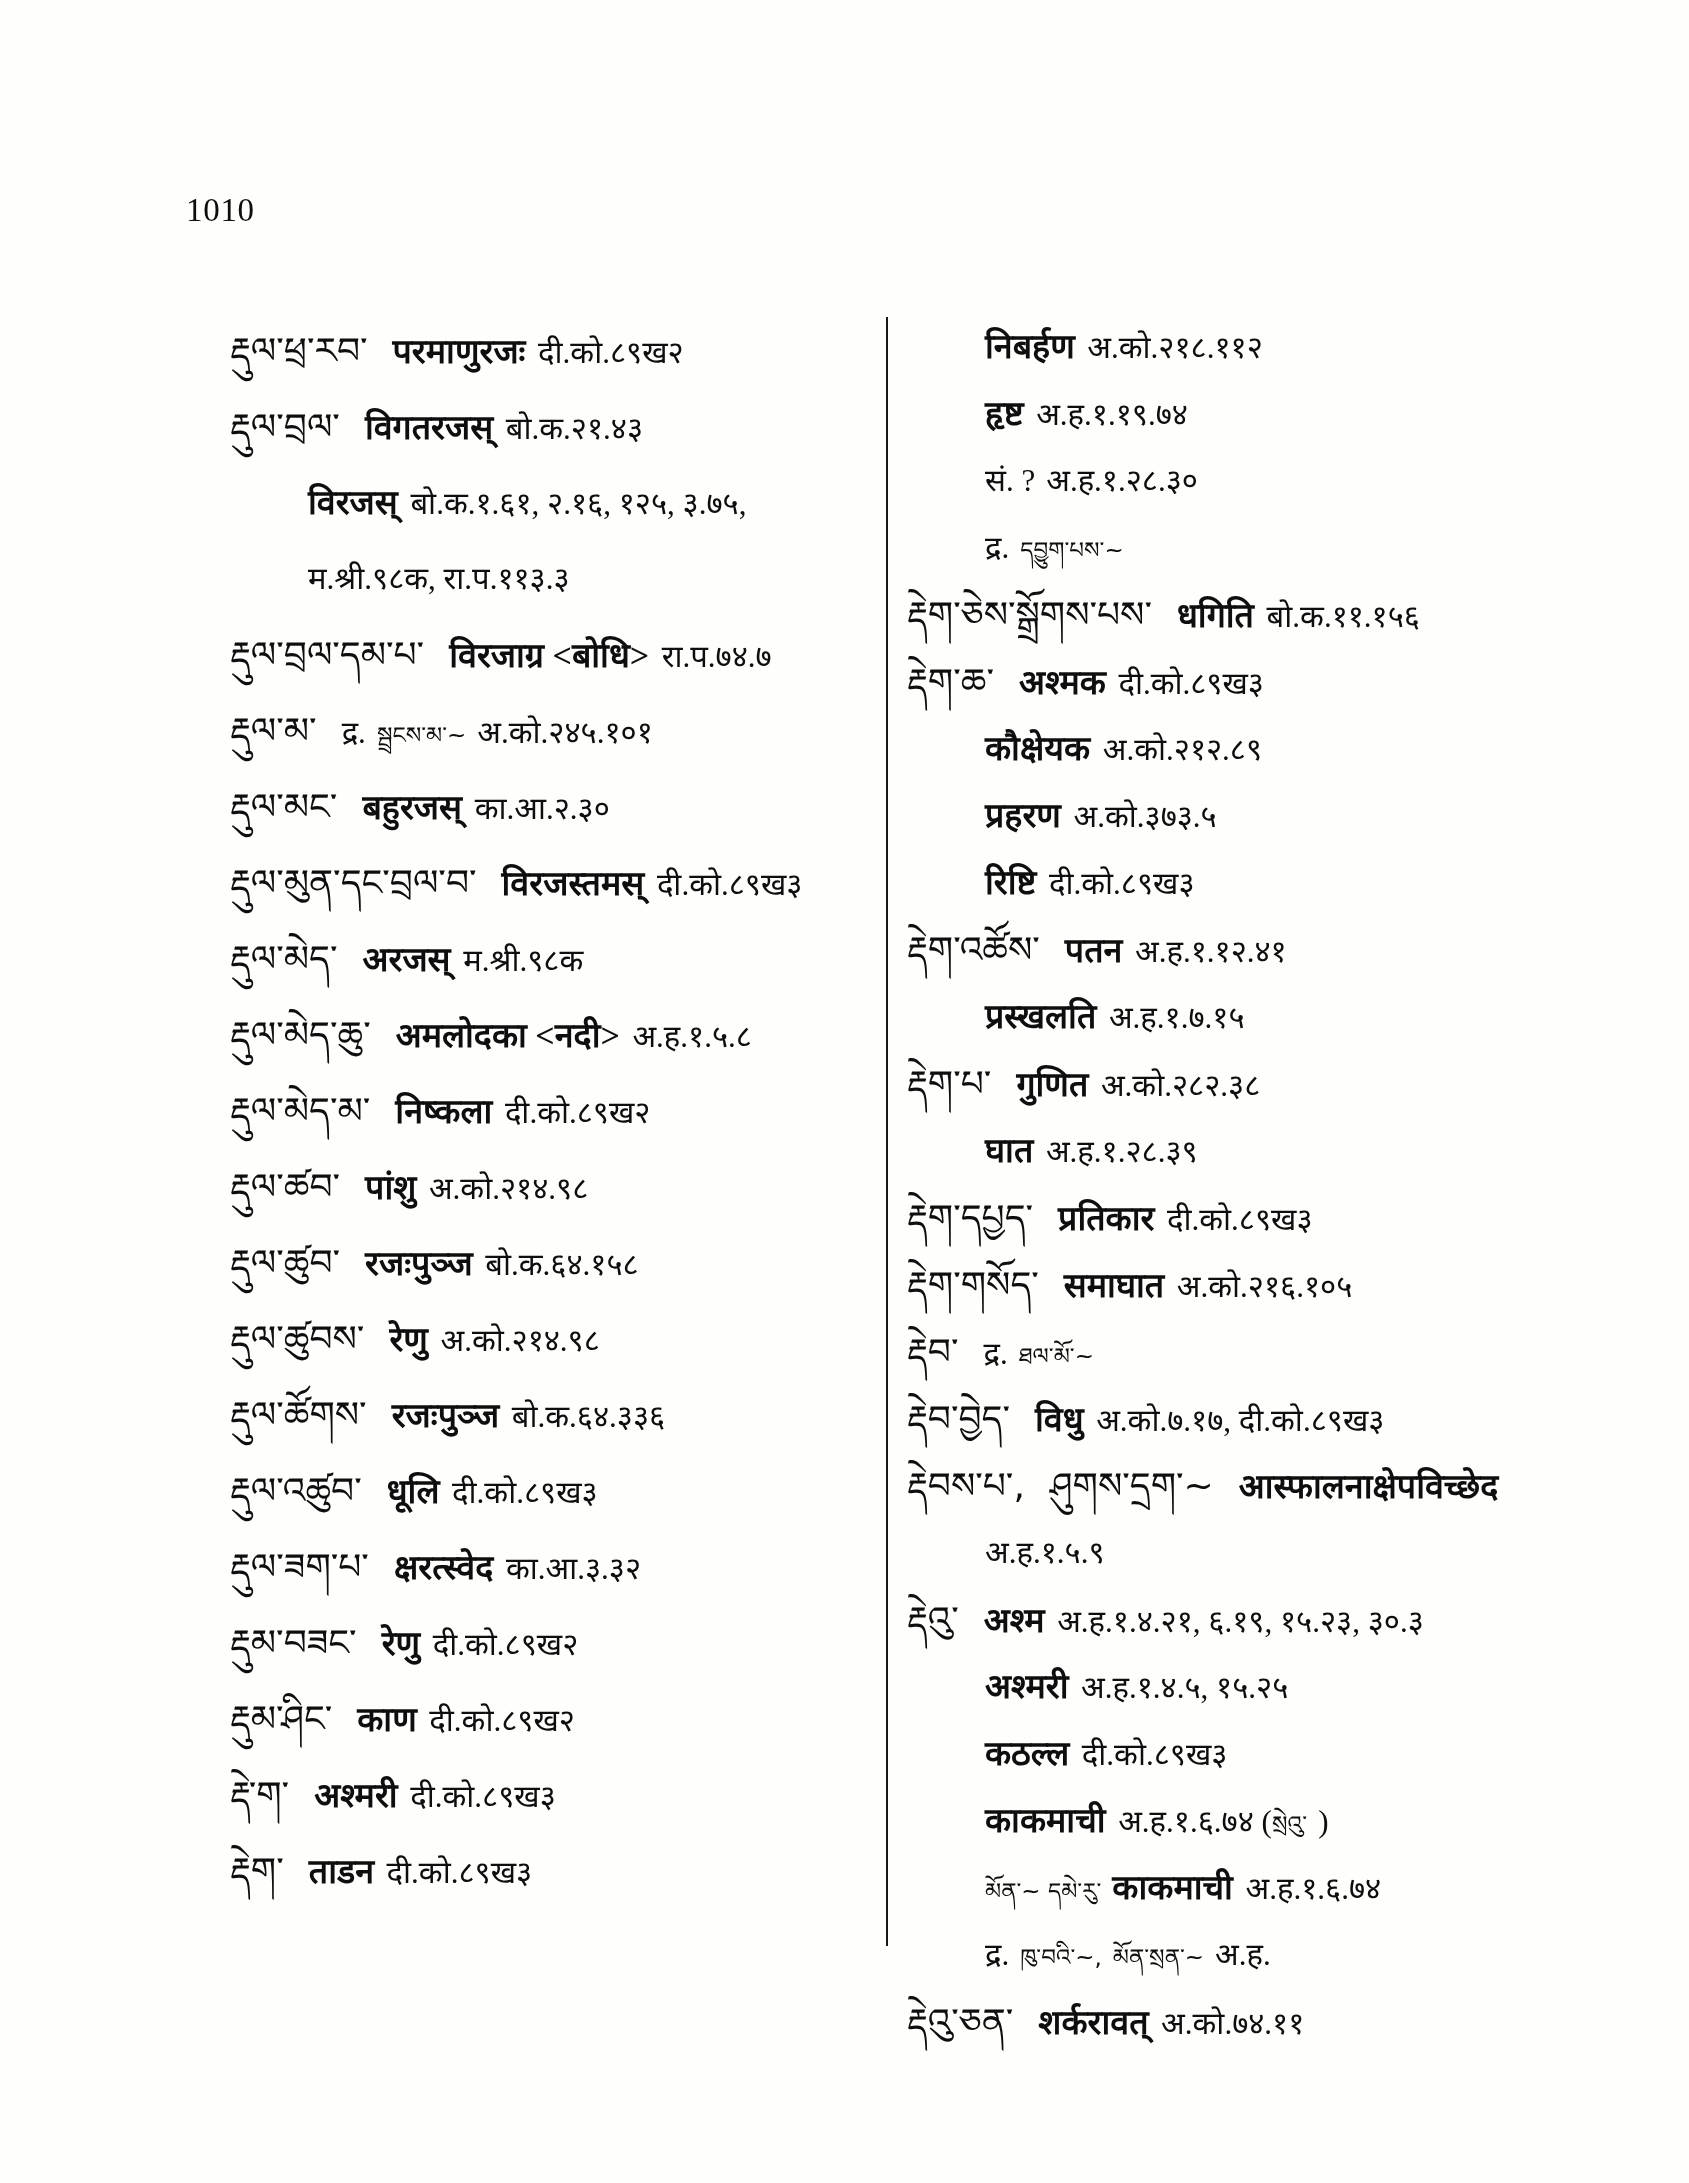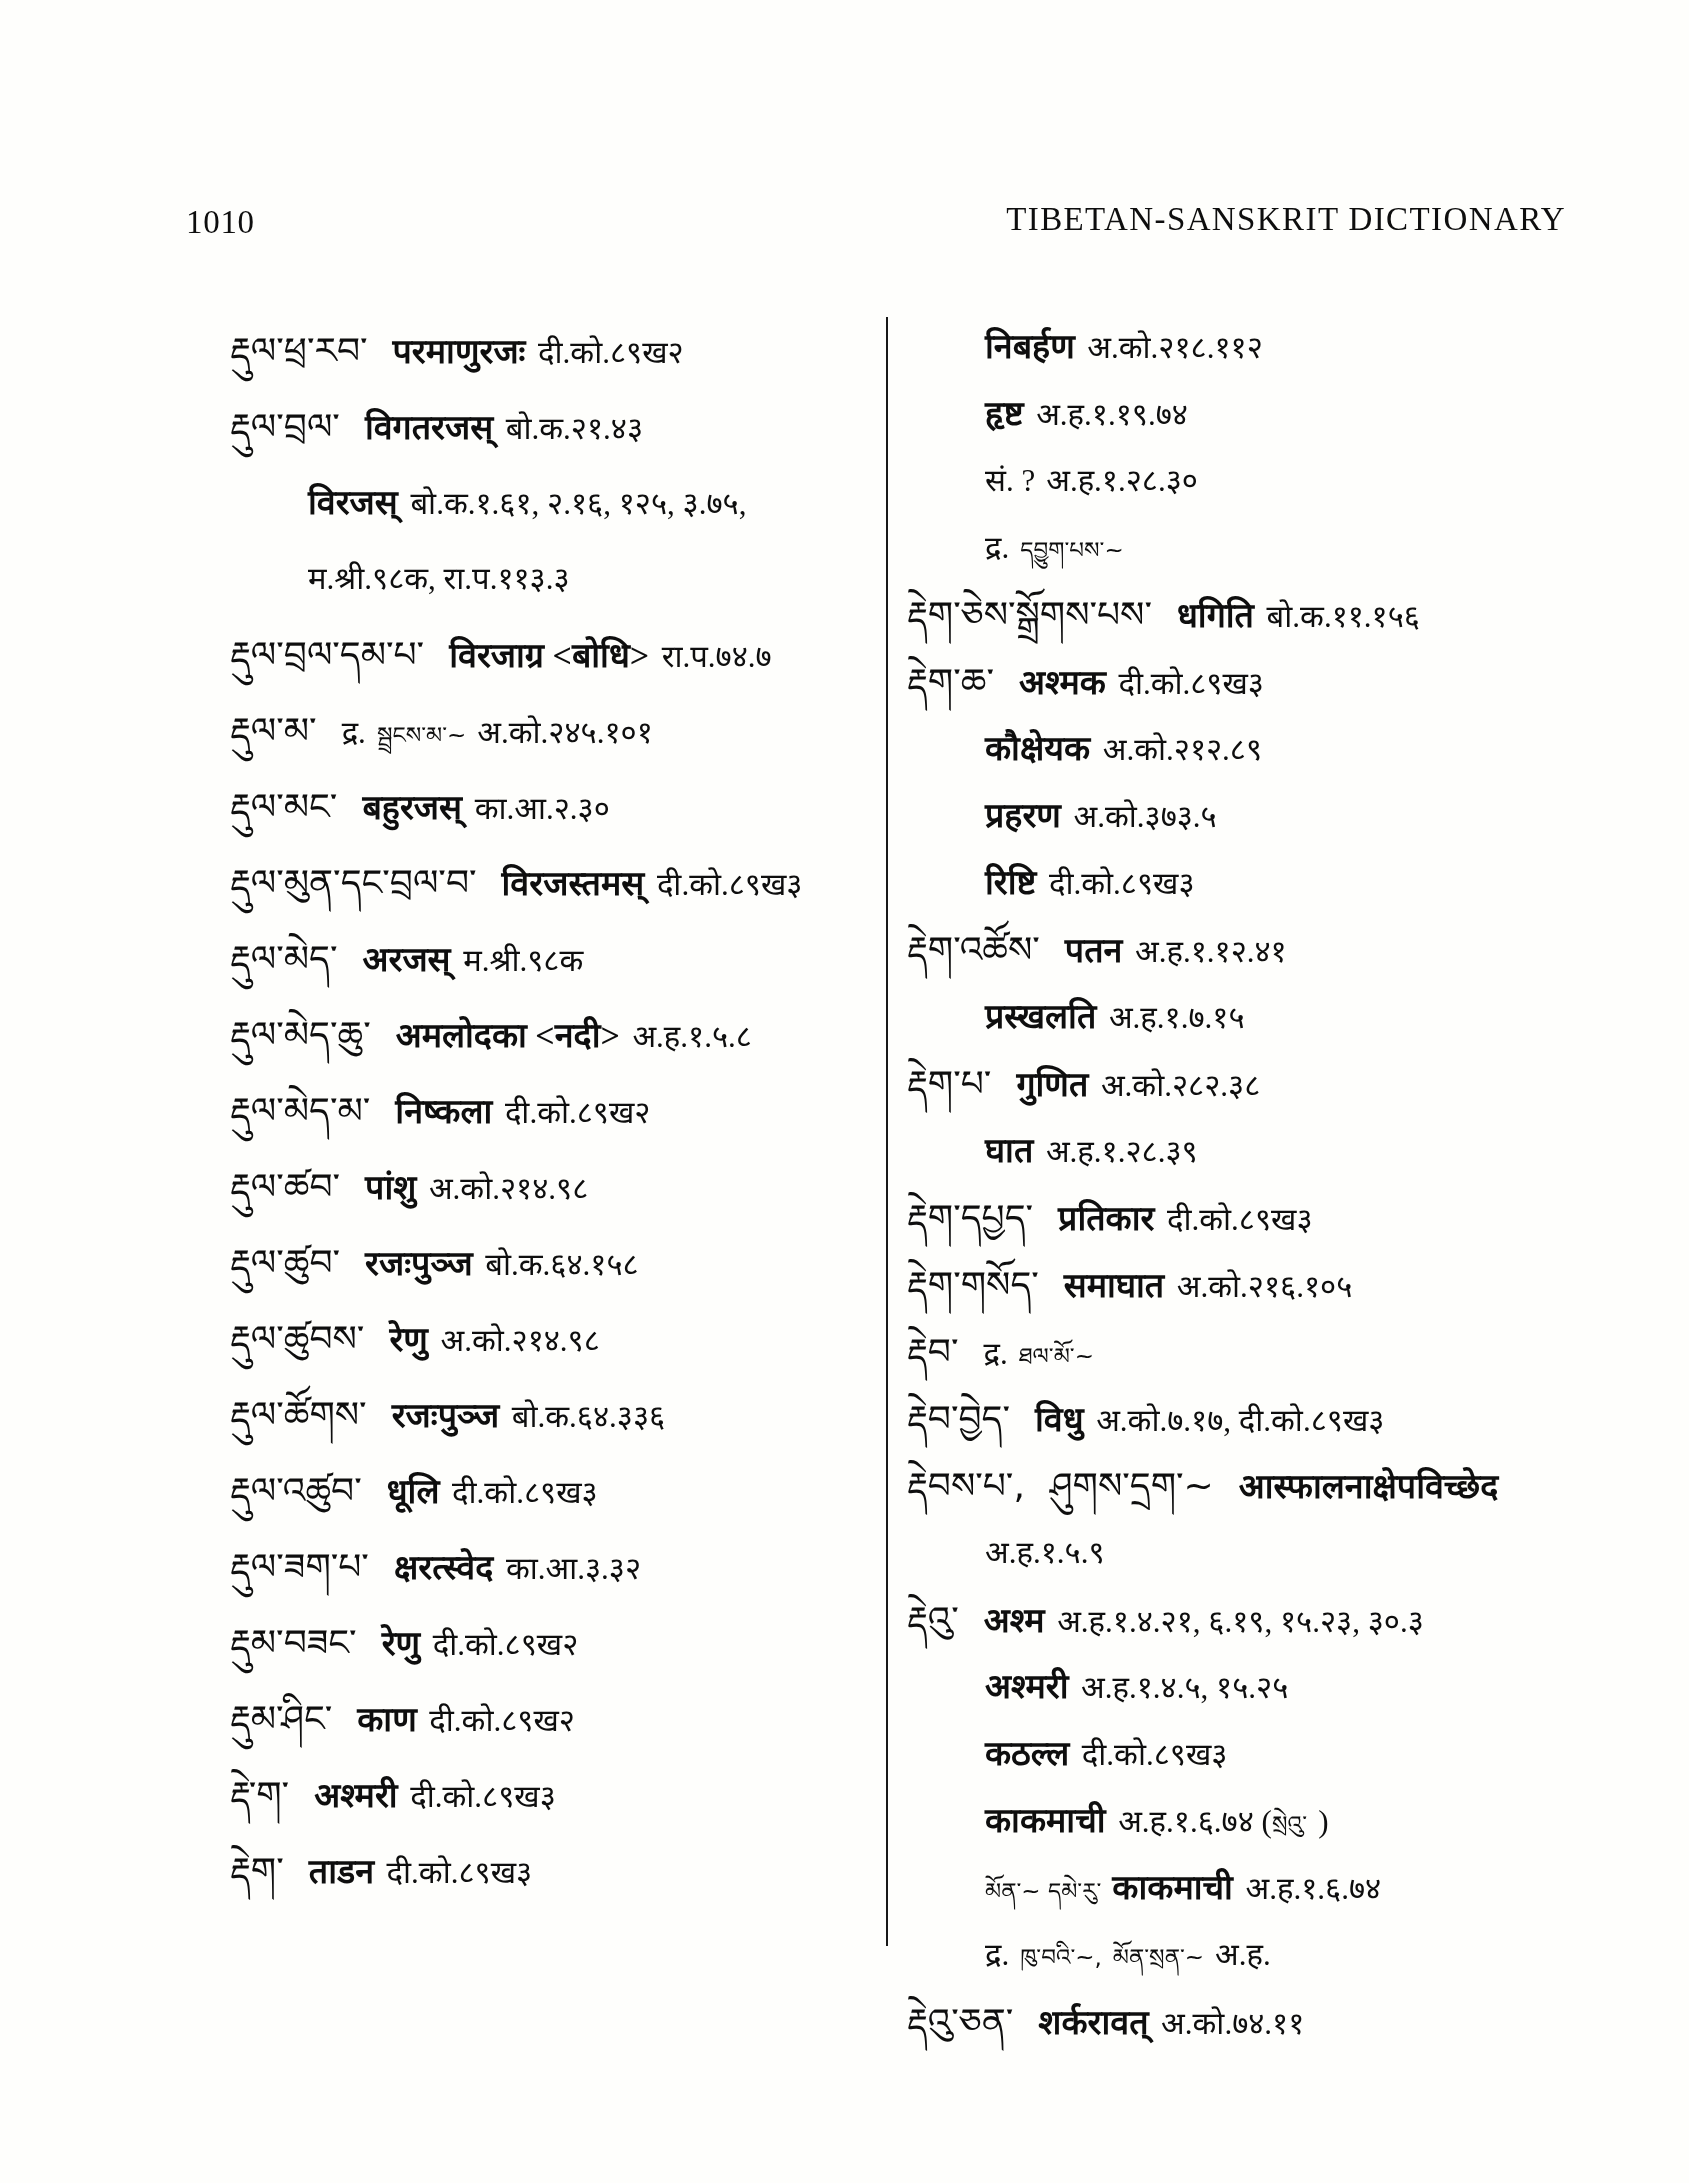--- a/index.html
+++ b/index.html
@@ -6,21 +6,21 @@
   body{
     width:1689px;height:2183px;
     background:#fefefc;
     color:#0e0e0e;
     font-family:"Liberation Serif","DejaVu Serif",serif;
     position:relative;
     overflow:hidden;
   }
   .scan-page{position:absolute;inset:0;background:#fefefc;}
   .page-number{
-    position:absolute;left:186px;top:204px;
+    position:absolute;left:186px;top:192px;
     font-size:33px;letter-spacing:0.7px;
   }
   .page-title{
     position:absolute;right:123px;top:201px;
     font-size:33px;letter-spacing:1.4px;
     font-stretch:condensed;
   }
   .column{position:absolute;top:313px;}
   .col-left{left:230px;width:642px;}
   .col-right{left:907px;width:754px;}
@@ -38,21 +38,20 @@
     width:2.1px;height:1629px;background:#181818;
   }
 </style>
 </head>
 <body>
 
 <div class="scan-page">
 
   <div class="page-number">1010</div>
 
-  <div class="page-title">TIBETAN-SANSKRIT DICTIONARY</div>
 
   <div class="divider"></div>
 
   <div class="column col-left">
       <div class="line"><span class="part-tib">རྡུལ་ཕྲ་རབ་</span><span class="part-skt">परमाणुरजः</span><span class="part-ref">दी.को.८९ख२</span></div>
       <div class="line"><span class="part-tib">རྡུལ་བྲལ་</span><span class="part-skt">विगतरजस्</span><span class="part-ref">बो.क.२१.४३</span></div>
       <div class="line indent"><span class="part-skt">विरजस्</span><span class="part-ref">बो.क.१.६१, २.१६, १२५, ३.७५,</span></div>
       <div class="line indent"><span class="part-ref">म.श्री.९८क, रा.प.११३.३</span></div>
       <div class="line"><span class="part-tib">རྡུལ་བྲལ་དམ་པ་</span><span class="part-skt">विरजाग्र &lt;बोधि&gt;</span><span class="part-ref">रा.प.७४.७</span></div>
       <div class="line"><span class="part-tib">རྡུལ་མ་</span><span class="part-plain">द्र.</span><span class="part-tibs">སྦྲངས་མ་~</span><span class="part-ref">अ.को.२४५.१०१</span></div>

